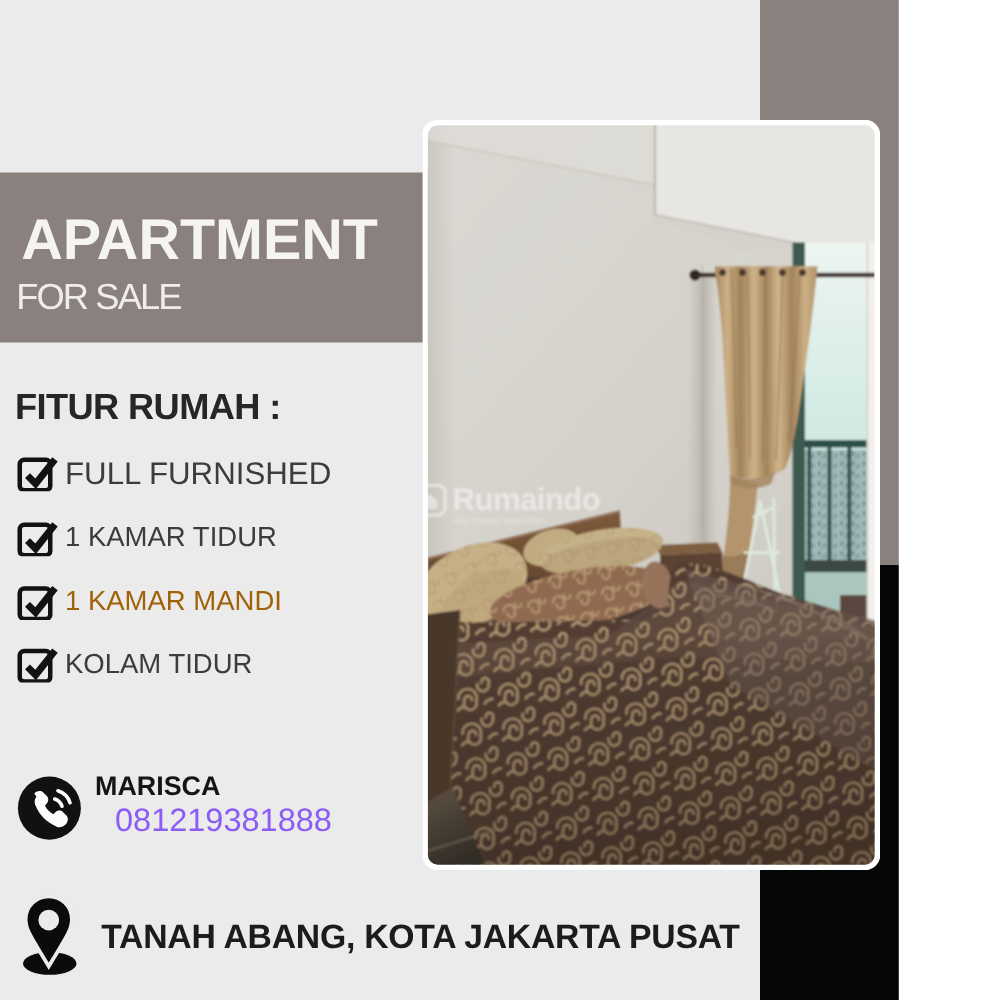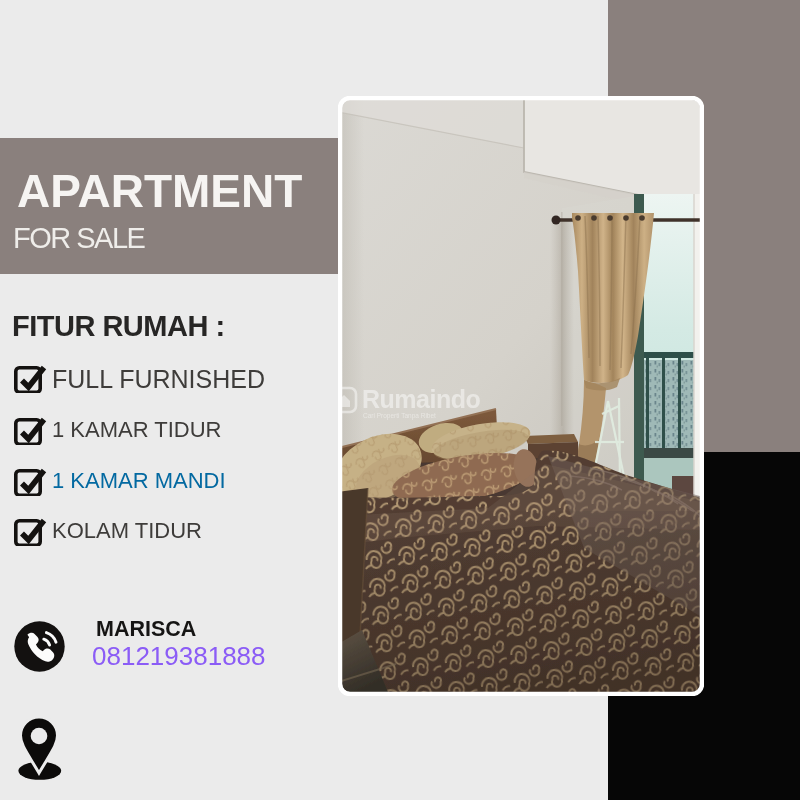--- a/index.html
+++ b/index.html
@@ -1,16 +1,16 @@
 <!DOCTYPE html>
 <html><head>
 <meta charset="utf-8">
 <style>
   html,body{margin:0;padding:0;}
-  .page{position:relative;width:800px;height:800px;overflow:hidden;background:#EBEBEB;font-family:"Liberation Sans",sans-serif;}
+  .page{position:relative;width:719px;height:800px;overflow:hidden;background:#EBEBEB;font-family:"Liberation Sans",sans-serif;}
   .abs{position:absolute;}
 </style>
 </head>
 <body>
 <div class="page">
 
   <div class="abs" style="left:608px;top:0;width:192px;height:452px;background:#8A807D;"></div>
 
   <div class="abs" style="left:608px;top:452px;width:192px;height:348px;background:#060606;"></div>
 
@@ -34,48 +34,49 @@
     <path d="M9,17.5 L15.5,24 L31,4.5" fill="none" stroke="#141210" stroke-width="5.6"></path>
   </svg>
 
   <div class="abs" style="left:52px;top:418.5px;font-size:22px;line-height:1;color:#3E3C3A;text-align:center;">1 KAMAR TIDUR</div>
 
   <svg class="abs" style="left:13px;top:465.5px;" width="36" height="30" viewBox="0 0 36 30">
     <rect x="2.8" y="4.8" width="24.4" height="24.4" rx="3.5" fill="none" stroke="#141210" stroke-width="3.6"></rect>
     <path d="M9,17.5 L15.5,24 L31,4.5" fill="none" stroke="#141210" stroke-width="5.6"></path>
   </svg>
 
-  <div class="abs" style="left:52px;top:469.5px;font-size:22px;line-height:1;color:#0369a1;">1 KAMAR MANDI</div>
+  <div class="abs" style="left:52px;top:469.5px;font-size:22px;line-height:1;color:#a16207;">1 KAMAR MANDI</div>
 
   <svg class="abs" style="left:13px;top:516px;" width="36" height="30" viewBox="0 0 36 30">
     <rect x="2.8" y="4.8" width="24.4" height="24.4" rx="3.5" fill="none" stroke="#141210" stroke-width="3.6"></rect>
     <path d="M9,17.5 L15.5,24 L31,4.5" fill="none" stroke="#141210" stroke-width="5.6"></path>
   </svg>
 
   <div class="abs" style="left:52px;top:520px;font-size:22px;line-height:1;color:#3E3C3A;">KOLAM TIDUR</div>
 
   <svg class="abs" style="left:12px;top:619px;" width="55" height="55" viewBox="0 0 55 55">
     <circle cx="27.5" cy="27.5" r="25.2" fill="#131110"></circle>
     <g transform="translate(1.5,3) scale(0.86)">
       <path d="M16.2,14.8 c2.6,-2.6 6.3,-2.9 8.3,-0.9 l3.4,3.4 c1.9,1.9 1.8,5 -0.2,7.1 l-1.6,1.7 c1.7,3.6 4.3,6.3 7.9,8 l1.7,-1.7 c2.1,-2.1 5.2,-2.2 7.1,-0.3 l3.3,3.3 c2,2 1.8,5.8 -0.8,8.4 c-2.2,2.2 -5.6,3.1 -8.3,1.9 c-9.4,-4 -16.2,-10.9 -19.9,-20.1 c-1.1,-2.8 -0.4,-6.3 1.1,-7.8 z" fill="#FCFCFC"></path>
     </g>
     <path d="M31.8,20.2 a9,9 0 0 1 5.8,5.8" fill="none" stroke="#FCFCFC" stroke-width="2.9" stroke-linecap="round"></path>
     <path d="M34.4,13.6 a15,15 0 0 1 9.6,9.6" fill="none" stroke="#FCFCFC" stroke-width="2.9" stroke-linecap="round"></path>
   </svg>
 
-  <div class="abs" style="left:76px;top:619px;font-size:21.5px;font-weight:bold;line-height:1;color:#161514;margin-left:20px;">MARISCA</div>
+  <div class="abs" style="left:76px;top:619px;font-size:21.5px;font-weight:bold;line-height:1;color:#161514;">MARISCA</div>
 
   <div class="abs" style="left:92px;top:643px;font-size:26px;line-height:1;color:#8b5cf6;">081219381888</div>
 
   <svg class="abs" style="left:16px;top:714px;" width="48" height="68" viewBox="0 0 48 68">
     <ellipse cx="23.8" cy="56.8" rx="21.4" ry="9" fill="#0C0B0A"></ellipse>
     <path d="M23,59 C10.5,38 4.5,30.5 4.5,21.5 A18.5,18.5 0 1 1 41.5,21.5 C41.5,30.5 35.5,38 23,59 Z" fill="#0C0B0A" stroke="#EBEBEB" stroke-width="3"></path>
     <circle cx="23" cy="22" r="8.3" fill="#EBEBEB"></circle>
   </svg>
 
+  <div class="abs" style="left:81px;top:736px;font-size:27px;font-weight:bold;line-height:1;color:#1D1C1B;letter-spacing:-0.2px;">TANAH ABANG, KOTA JAKARTA PUSAT</div>
 
   <svg class="abs" style="left:338px;top:96px;" width="366" height="600" viewBox="0 0 366 600">
     <defs>
       <clipPath id="pc">
           <rect x="4" y="4" width="358" height="592" rx="8"></rect>
         </clipPath>
       <filter id="soft" x="-2%" y="-2%" width="104%" height="104%">
           <feGaussianBlur stdDeviation="0.7"></feGaussianBlur>
         </filter>
     </defs>

